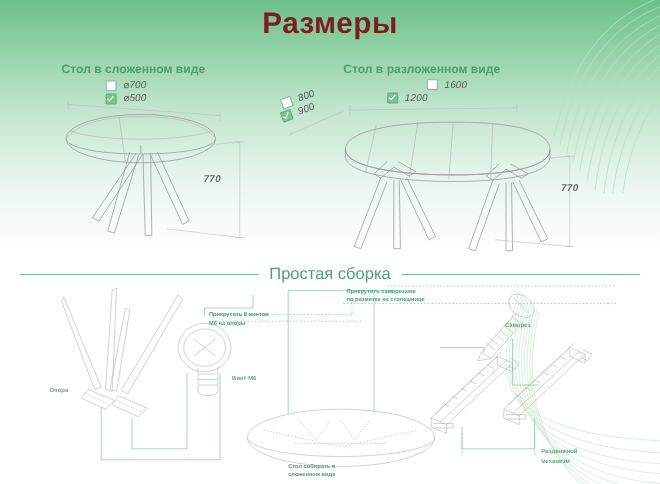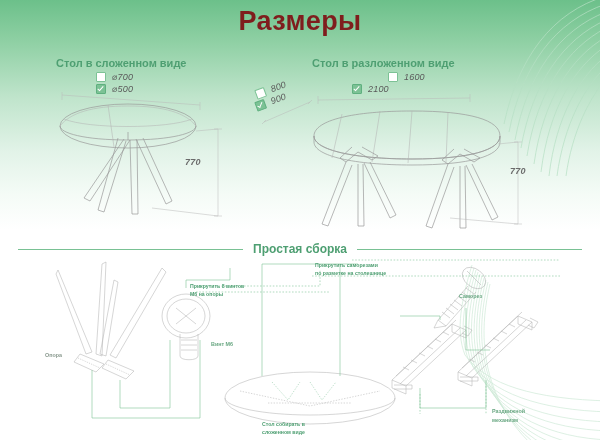--- a/index.html
+++ b/index.html
@@ -55,21 +55,21 @@
   .dim{position:absolute;font-size:9px;font-style:italic;color:#6b6b6b;letter-spacing:.3px;font-weight:bold;}
   #dim-770-l{left:185px;top:157px;}
   #dim-770-r{left:510px;top:166px;}
 
   
   .divider{position:absolute;left:0;top:240px;width:600px;height:18px;display:flex;align-items:center;}
   .divider .rule{flex:1;height:1px;background:#79c194;}
   .divider .rule.left{margin-left:18px;}
   .divider .rule.right{margin-right:18px;}
   .divider .dlabel{
-    padding:0 10px;font-size:12px;font-weight:bold;color:#4e9f72;white-space:nowrap;
+    padding:0 10px;font-size:15px;font-weight:normal;color:#4e9f72;white-space:nowrap;
   }
 
   
   .note{position:absolute;font-size:5.2px;color:#4e9f72;line-height:1.5;white-space:nowrap;font-weight:bold;}
   #note-bolts{left:190px;top:283px;}
   #note-screws{left:315px;top:262px;}
   #note-fold{left:262px;top:421px;}
 
   .partlabel{position:absolute;font-size:5.4px;color:#7a8a7f;font-weight:bold;white-space:nowrap;}
   #lbl-opora{left:45px;top:352px;color:#8a9a8f;}
@@ -172,21 +172,21 @@
   <div class="dim" id="dim-770-l">770</div>
 
   <div class="sub-title" id="title-unfolded">Стол в разложенном виде</div>
 
   <div class="opt" id="opt-l1600">
     <span class="cbx"></span>
     <span class="opt-val">1600</span>
   </div>
   <div class="opt" id="opt-l1700">
     <span class="cbx on"></span>
-    <span class="opt-val">2100</span>
+    <span class="opt-val">1200</span>
   </div>
 
   <div class="opt" id="opt-w800">
     <span class="cbx"></span>
     <span class="opt-val">800</span>
   </div>
   <div class="opt" id="opt-w900">
     <span class="cbx on"></span>
     <span class="opt-val">900</span>
   </div>

